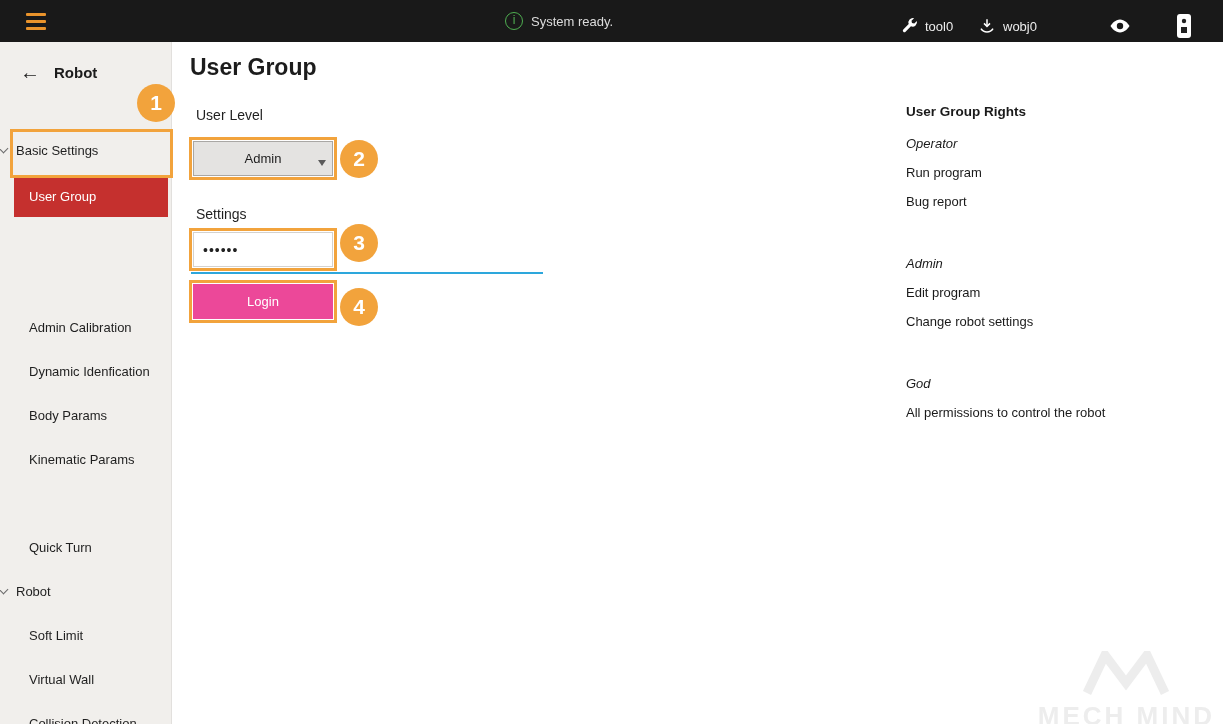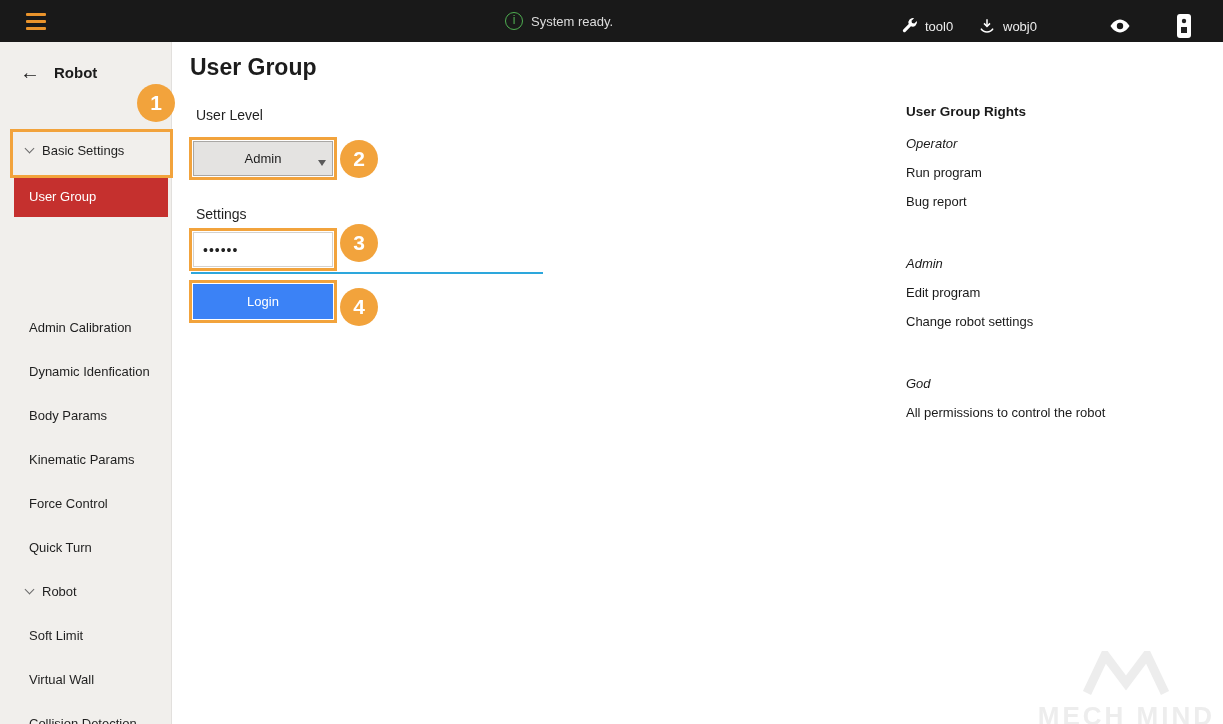--- a/index.html
+++ b/index.html
@@ -14,37 +14,37 @@
   .info-circle { width:18px; height:18px; border:1.5px solid #4FAE51; border-radius:50%; color:#4FAE51; font-size:12px; line-height:15px; text-align:center; display:inline-block; }
   .status-text { color:#DCDCDC; font-size:13px; }
   .tb-group { position:absolute; top:0; height:52px; display:flex; align-items:center; gap:7px; color:#EDEDED; font-size:13px; cursor:pointer; }
   .tb-icon { width:18px; height:18px; }
 
   
   .sidebar { position:absolute; left:0; top:42px; width:172px; height:682px; background:#F1EFEC; border-right:1px solid #E2E0DD; }
   .side-header { position:absolute; left:0; top:8px; height:44px; display:flex; align-items:center; }
   .back { font-size:20px; color:#1C1C1C; margin:0 14px 0 20px; cursor:pointer; }
   .side-title { font-size:15px; font-weight:700; color:#1C1C1C; }
-  .side-section { position:absolute; left:26px; height:44px; display:flex; align-items:center; font-size:13px; color:#1F1F1F; cursor:pointer; }
+  .side-section { position:absolute; left:0; height:44px; display:flex; align-items:center; font-size:13px; color:#1F1F1F; cursor:pointer; }
   .chev { width:7px; height:7px; border-right:1.5px solid #6B6B6B; border-bottom:1.5px solid #6B6B6B; transform:rotate(45deg); display:inline-block; margin-right:9px; position:relative; top:-2px; }
   .side-item { position:absolute; left:0; width:172px; height:44px; display:flex; align-items:center; padding-left:29px; font-size:13px; color:#1F1F1F; cursor:pointer; }
   .side-item.active { left:14px; width:154px; height:42px; background:#C5302E; color:#FFFFFF; padding-left:15px; }
 
   
   .ann-frame { position:absolute; border:3px solid #F2A33C; z-index:5; pointer-events:none; }
   .badge { position:absolute; width:38px; height:38px; border-radius:50%; background:#F2A33C; color:#fff; font-size:21px; font-weight:700; display:flex; align-items:center; justify-content:center; z-index:6; }
 
   
   .page-title { position:absolute; left:190px; top:54px; font-size:23px; font-weight:600; color:#1C1C1C; }
   .field-label { position:absolute; font-size:14px; color:#1F1F1F; }
   .dropdown { position:absolute; inset:4px; background:#E4E3E1; border:1px solid #A9A7A4; display:flex; align-items:center; justify-content:center; font-size:13px; color:#1C1C1C; cursor:pointer; }
   .dd-arrow { position:absolute; right:6px; bottom:9px; width:0; height:0; border-left:4px solid transparent; border-right:4px solid transparent; border-top:6px solid #5A5A5A; }
   .pwfield { position:absolute; inset:4px; background:#fff; border:1px solid #D4D2CF; display:flex; align-items:center; padding-left:9px; font-size:14px; letter-spacing:1px; color:#222; cursor:text; }
   .blue-line { position:absolute; left:191px; top:272px; width:352px; height:2px; background:#2DA7DC; }
-  .login-btn { position:absolute; inset:4px; background:#3b82f6; color:#fff; font-size:13px; display:flex; align-items:center; justify-content:center; cursor:pointer; }
+  .login-btn { position:absolute; inset:4px; background:#ec4899; color:#fff; font-size:13px; display:flex; align-items:center; justify-content:center; cursor:pointer; }
 
   
   .rights { position:absolute; left:906px; top:104px; width:320px; font-size:13px; color:#1A1A1A; }
   .rights-title { font-weight:700; font-size:13.5px; margin-bottom:17px; }
   .rights-role { font-style:italic; margin-bottom:14px; }
   .rights-item { margin-bottom:14px; }
   .rights-group { margin-bottom:47px; }
 
   
   .watermark { position:absolute; right:8px; bottom:-8px; text-align:center; pointer-events:none; }
@@ -118,23 +118,20 @@
     </div>
     <div class="side-item" style="top:307px">
       <span>Dynamic Idenfication</span>
     </div>
     <div class="side-item" style="top:351px">
       <span>Body Params</span>
     </div>
     <div class="side-item" style="top:395px">
       <span>Kinematic Params</span>
     </div>
-    <div class="side-item" style="top:439px">
-      <span>Force Control</span>
-    </div>
     <div class="side-item" style="top:483px">
       <span>Quick Turn</span>
     </div>
 
     <div class="side-section" style="top:527px">
       <span class="chev"></span>
       <span>Robot</span>
     </div>
 
     <div class="side-item" style="top:571px">

